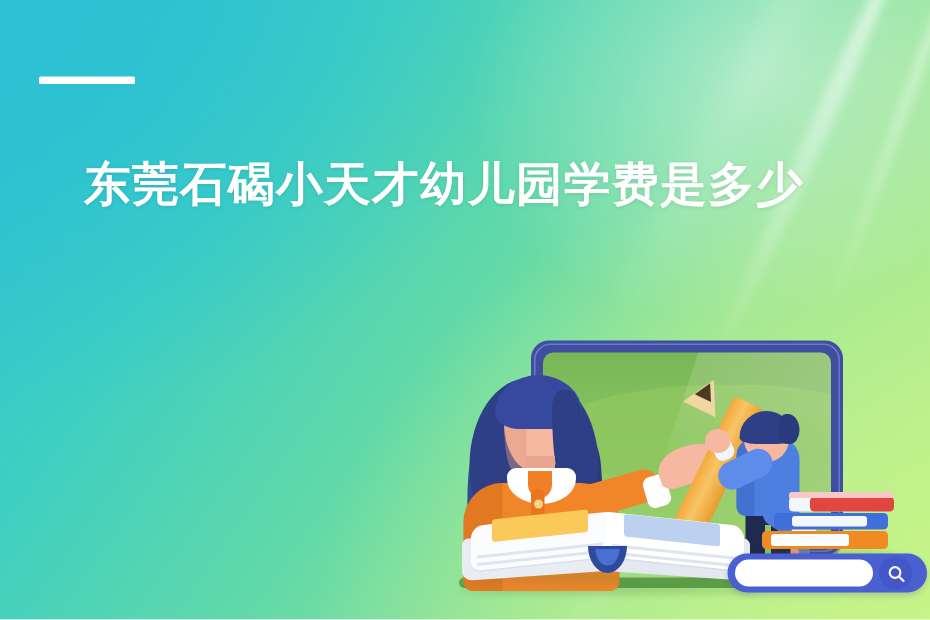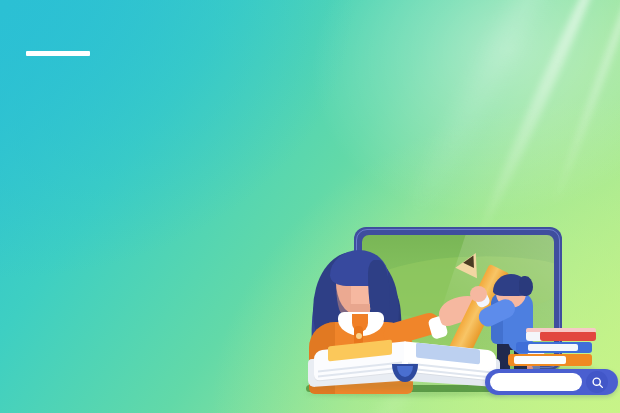--- a/index.html
+++ b/index.html
@@ -200,20 +200,21 @@
 <div id="banner">
 
   <div class="glow"></div>
   <div class="streak s3"></div>
   <div class="streak s1"></div>
   <div class="streak s2"></div>
   <div class="streak s4"></div>
 
   <div id="accent-rule"></div>
 
+  <div id="headline">东莞石碣小天才幼儿园学费是多少</div>
 
   <div id="illustration">
 
     <div class="board-frame"></div>
     <div class="board-inner">
       <div class="board-wave"></div>
       <div class="board-shine"></div>
     </div>
     <div class="board-base"></div>
 

